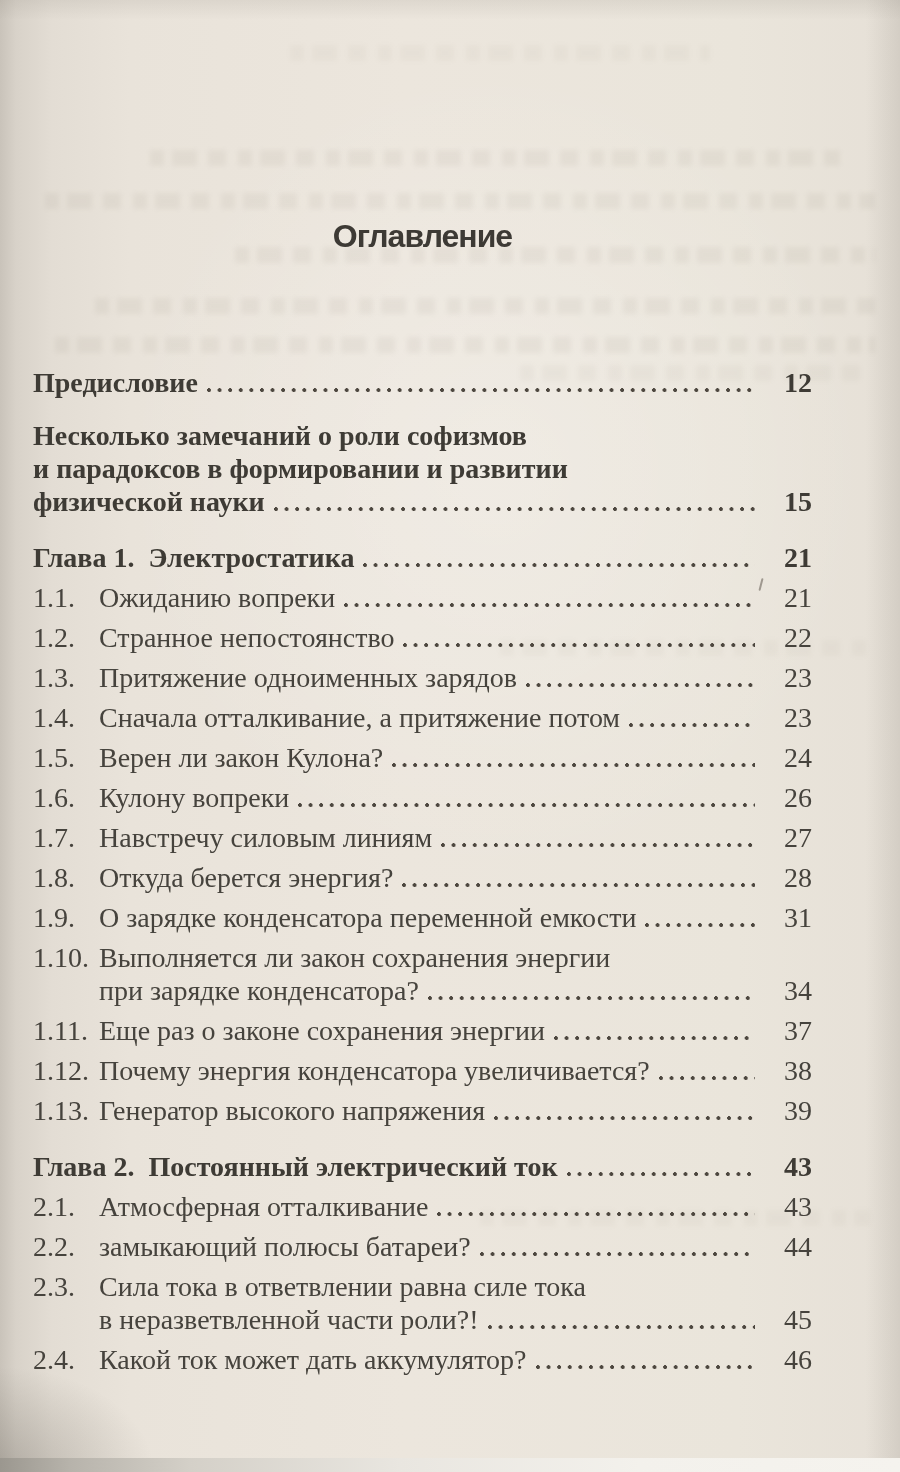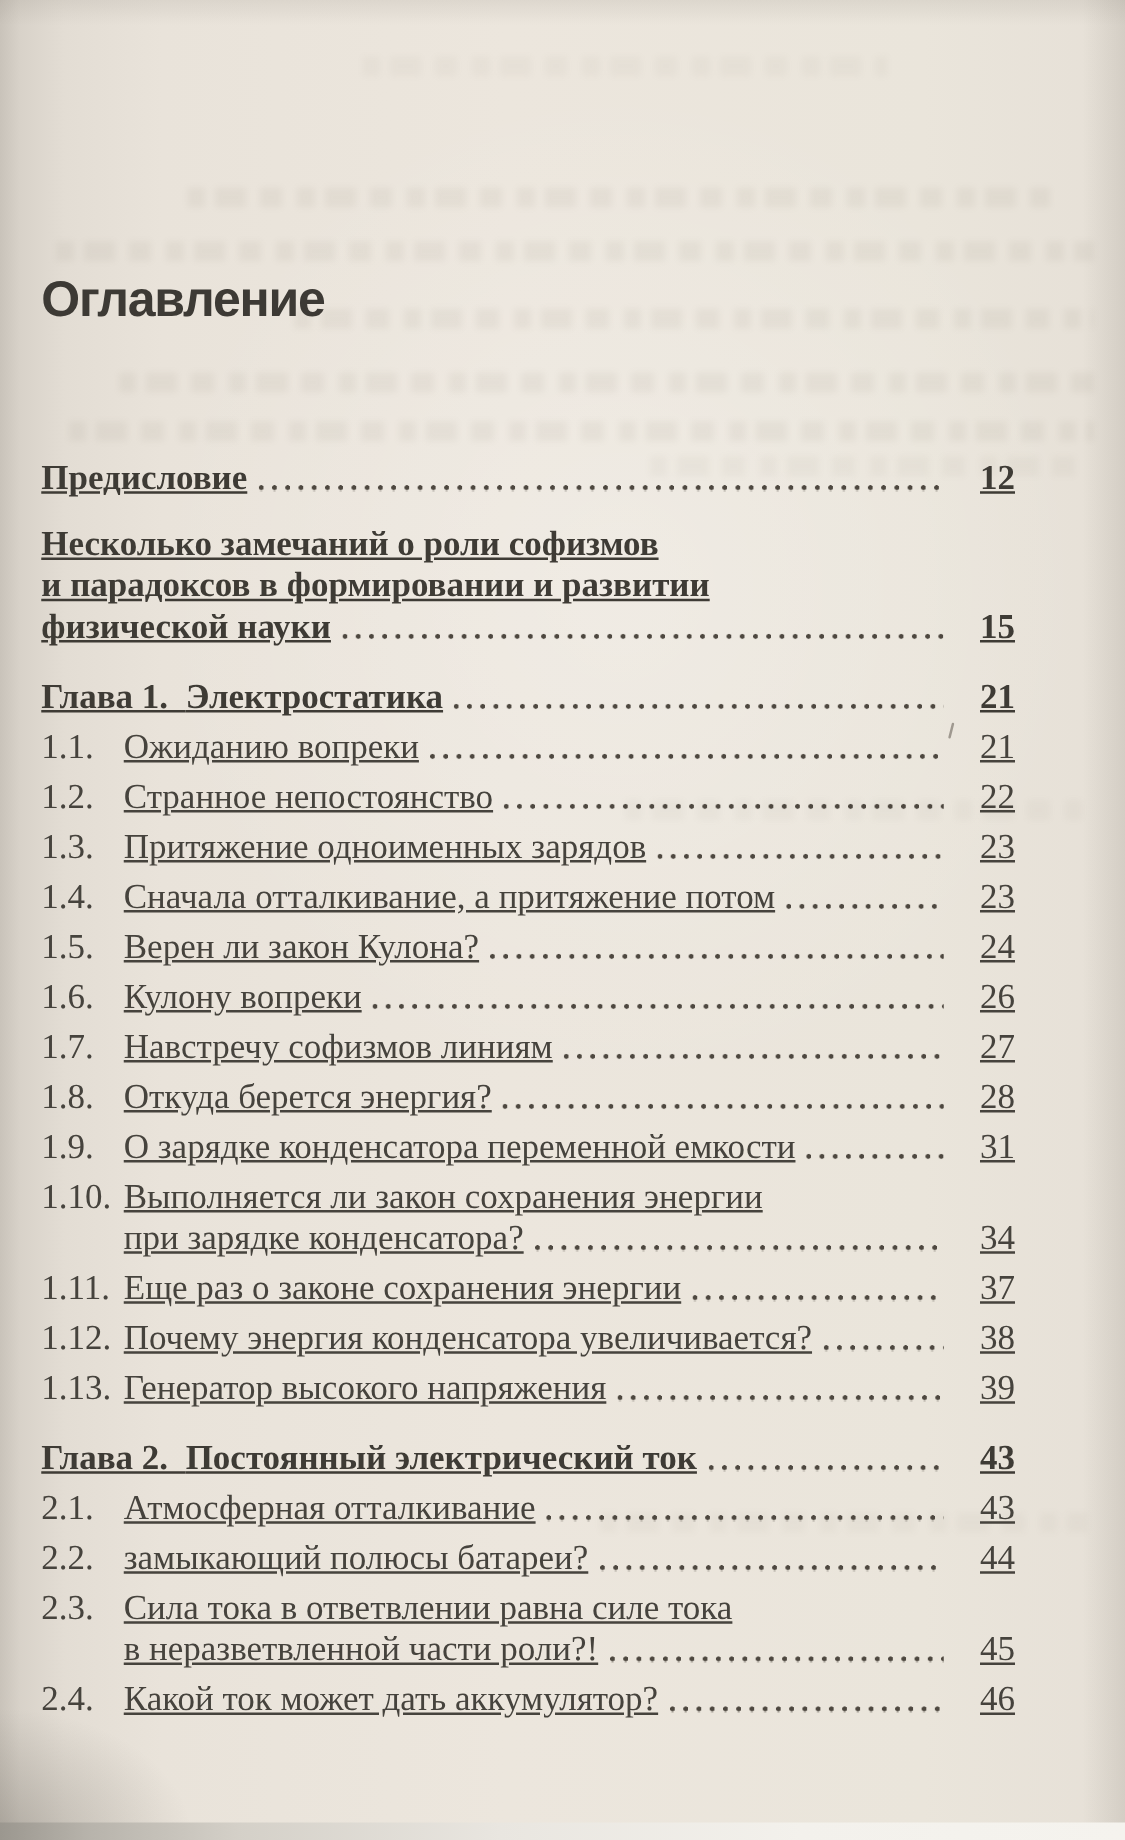--- a/index.html
+++ b/index.html
@@ -25,28 +25,28 @@
     background:repeating-linear-gradient(90deg, #8d8474 0 14px, rgba(0,0,0,0) 14px 22px, #8d8474 22px 47px, rgba(0,0,0,0) 47px 58px, #8d8474 58px 76px, rgba(0,0,0,0) 76px 88px);
     filter:blur(2.6px);
     opacity:.085;
   }
   .scratch{
     position:absolute;top:578px;left:760px;width:2px;height:13px;
     background:rgba(96,90,80,.55);transform:rotate(14deg);border-radius:2px;
   }
   .page-title{
     position:absolute;top:218px;left:33px;width:779px;
-    margin:0;text-align:left;
+    margin:0;text-align:center;
     font-family:"Liberation Sans","DejaVu Sans",sans-serif;
-    font-weight:700;font-size:40px;letter-spacing:-1px;color:#3d3a35;
+    font-weight:700;font-size:32px;letter-spacing:-1px;color:#3d3a35;
   }
   .toc{position:absolute;top:366px;left:33px;width:779px;}
   .entry{display:flex;margin:0 0 7px 0;font-size:28px;line-height:33px;}
   .entry .num{flex:none;width:66px;padding-right:8px;box-sizing:border-box;}
-  .entry .body{flex:1;min-width:0;text-decoration:underline;}
+  .entry .body{flex:1;min-width:0;}
   .entry .line{display:flex;align-items:baseline;}
   .entry .line .txt{white-space:nowrap;}
   .entry.front .body,
   .entry.chapter .body{margin-left:0;}
   .entry.front+.entry.front{padding-top:13px;}
   .entry.chapter{padding-top:16px;}
   .entry.bold{font-weight:700;color:#3e3b35;}
   .chapnum{font-weight:700;margin-top:44px;}
   .leader{
     flex:1;min-width:26px;margin:0 7px 0 9px;align-self:stretch;
@@ -167,21 +167,21 @@
             <span class="txt">Кулону вопреки</span>
             <span class="leader"></span>
             <span class="pg">26</span>
           </div>
         </div>
       </div>
       <div class="entry item">
         <span class="num">1.7.</span>
         <div class="body">
           <div class="line">
-            <span class="txt">Навстречу софизмов линиям</span>
+            <span class="txt">Навстречу силовым линиям</span>
             <span class="leader"></span>
             <span class="pg">27</span>
           </div>
         </div>
       </div>
       <div class="entry item">
         <span class="num">1.8.</span>
         <div class="body">
           <div class="line">
             <span class="txt">Откуда берется энергия?</span>

